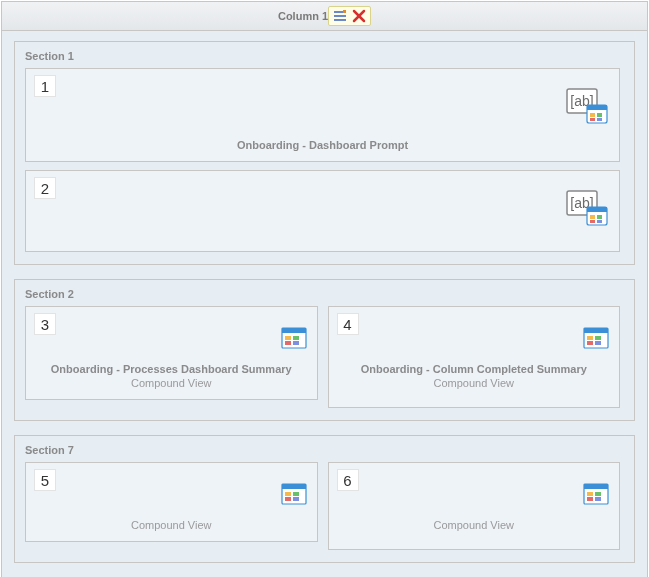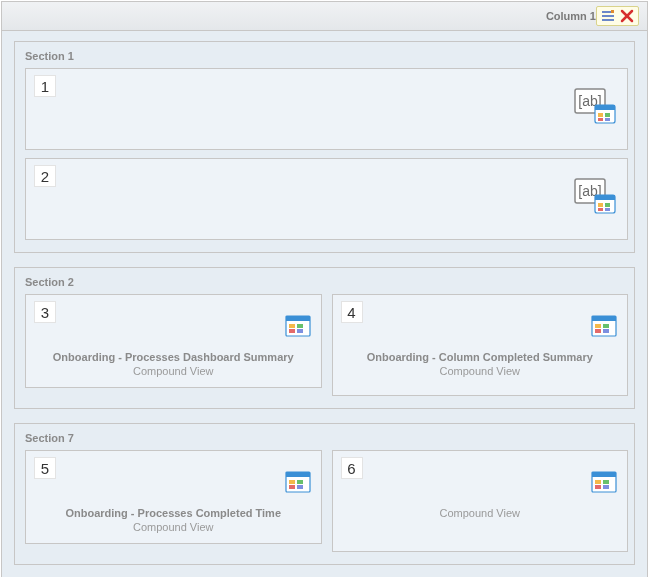--- a/index.html
+++ b/index.html
@@ -19,21 +19,21 @@
       position: relative;
     }
     .column-header {
       background: linear-gradient(#f0f2f4, #e4e7ea);
       border-bottom: 1px solid #c7c6c5;
       padding: 4px 8px;
       color: #7a7a7a;
       font-weight: bold;
       font-size: 11px;
       display: flex;
-      justify-content: flex-end;
+      justify-content: center;
       align-items: center;
     }
     .header-actions {
       display: flex;
       gap: 3px;
       background: #fffde6;
       border: 1px solid #d9d38c;
       padding: 1px 3px;
       border-radius: 2px;
     }
@@ -45,21 +45,21 @@
       justify-content: center;
       cursor: pointer;
     }
     .column-body {
       padding: 10px 12px 14px 12px;
     }
     .section {
       border: 1px solid #c7c6c5;
       background: #e6edf3;
       margin-bottom: 14px;
-      padding: 8px 6px 12px 10px;
+      padding: 8px 14px 12px 10px;
       position: relative;
     }
     .section-label {
       color: #8a8a8a;
       font-weight: bold;
       font-size: 11px;
       margin-bottom: 6px;
     }
     .row {
       display: flex;
@@ -146,20 +146,21 @@
             <rect x="2" y="2" width="30" height="24" rx="2" fill="#fff" stroke="#888" stroke-width="1.5"></rect>
             <text x="17" y="19" font-family="Arial" font-size="14" fill="#6b6b6b" text-anchor="middle">[ab]</text>
             <rect x="22" y="18" width="20" height="18" rx="2" fill="#fff" stroke="#3a8fd6" stroke-width="1.2"></rect>
             <rect x="22" y="18" width="20" height="5" fill="#3a8fd6"></rect>
             <rect x="25" y="26" width="5" height="4" fill="#f4b94a"></rect>
             <rect x="32" y="26" width="5" height="4" fill="#68c06b"></rect>
             <rect x="25" y="31" width="5" height="3" fill="#e46a6a"></rect>
             <rect x="32" y="31" width="5" height="3" fill="#7d8fe0"></rect>
           </svg>
         </div>
+        <div class="item-title">Onboarding - Dashboard Prompt</div>
       </div>
 
       <div class="item tall">
         <div class="item-num">2</div>
         <div class="item-icon-wrap">
           <svg width="44" height="40" viewBox="0 0 44 40">
             <rect x="2" y="2" width="30" height="24" rx="2" fill="#fff" stroke="#888" stroke-width="1.5"></rect>
             <text x="17" y="19" font-family="Arial" font-size="14" fill="#6b6b6b" text-anchor="middle">[ab]</text>
             <rect x="22" y="18" width="20" height="18" rx="2" fill="#fff" stroke="#3a8fd6" stroke-width="1.2"></rect>
             <rect x="22" y="18" width="20" height="5" fill="#3a8fd6"></rect>
@@ -216,21 +217,20 @@
           <div class="item-icon-wrap">
             <svg width="26" height="22" viewBox="0 0 26 22">
               <rect x="1" y="1" width="24" height="20" rx="1" fill="#fff" stroke="#3a8fd6" stroke-width="1.2"></rect>
               <rect x="1" y="1" width="24" height="5" fill="#3a8fd6"></rect>
               <rect x="4" y="9" width="6" height="4" fill="#f4b94a"></rect>
               <rect x="12" y="9" width="6" height="4" fill="#68c06b"></rect>
               <rect x="4" y="14" width="6" height="4" fill="#e46a6a"></rect>
               <rect x="12" y="14" width="6" height="4" fill="#7d8fe0"></rect>
             </svg>
           </div>
-          <div class="item-title">Onboarding - Processes Completed Time</div>
           <div class="item-sub">Compound View</div>
         </div>
         <div class="item">
           <div class="item-num">6</div>
           <div class="item-icon-wrap">
             <svg width="26" height="22" viewBox="0 0 26 22">
               <rect x="1" y="1" width="24" height="20" rx="1" fill="#fff" stroke="#3a8fd6" stroke-width="1.2"></rect>
               <rect x="1" y="1" width="24" height="5" fill="#3a8fd6"></rect>
               <rect x="4" y="9" width="6" height="4" fill="#f4b94a"></rect>
               <rect x="12" y="9" width="6" height="4" fill="#68c06b"></rect>

